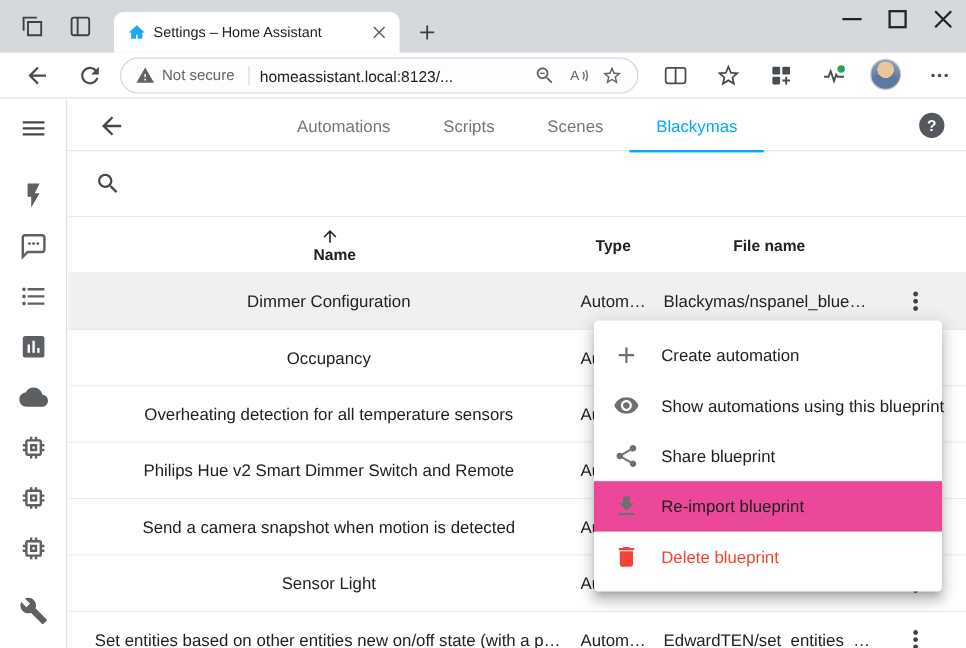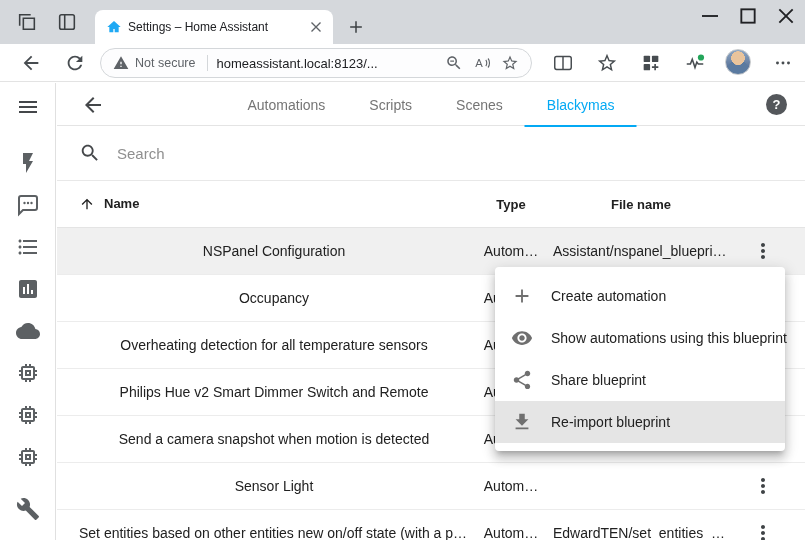--- a/index.html
+++ b/index.html
@@ -45,33 +45,33 @@
   .ha-tab.active::after { content:""; position:absolute; left:0; right:0; bottom:0; height:2px; background:var(--accent,#03a9f4); }
   .help-btn { position:absolute; right:18px; top:11px; width:21px; height:21px; border-radius:50%; background:#54575b; color:#fff; font-size:13px; font-weight:bold; display:flex; align-items:center; justify-content:center; }
 
   .search-row { height:55px; border-bottom:1px solid #e8e8e8; display:flex; align-items:center; padding-left:22px; }
   .search-ic { width:22px; height:22px; color:#44474a; margin-right:14px; flex:none; }
   .search-input { border:none; outline:none; font-family:"Liberation Sans",sans-serif; font-size:15px; color:#212121; width:320px; background:transparent; }
   .search-input::placeholder { color:#8f8f8f; }
 
   .grid-row { display:grid; grid-template-columns:400px 74px 186px 66px; align-items:center; padding-left:22px; }
   .thead { height:47px; border-bottom:1px solid #e4e4e4; font-size:13px; font-weight:bold; color:#212121; }
-  .th-name { display:flex; align-items:flex-start; }
+  .th-name { display:flex; align-items:center;flex-direction:column; }
   .sort-ic { width:16px; height:16px; margin-right:9px; color:#212121; flex:none; }
   .trow { height:47px; border-bottom:1px solid #ececec; font-size:14px; color:#212121; background:#fff; }
   .trow.selected { background:#f0f0f0; }
   .cell { white-space:nowrap; overflow:hidden; text-overflow:ellipsis; padding-right:10px;text-align:center; }
   .actions { display:flex; justify-content:center; padding-right:18px; }
   .morebtn { width:24px; height:24px; color:#3f4346; }
 
   
   .ctx-menu { position:absolute; left:495px; top:184px; width:290px; background:#fff; border-radius:4px; padding:8px 0; z-index:10;
     box-shadow:0 5px 5px -3px rgba(0,0,0,.2), 0 8px 10px 1px rgba(0,0,0,.14), 0 3px 14px 2px rgba(0,0,0,.12); }
   .mitem { height:42px; display:flex; align-items:center; padding:0 16px; font-size:14px; color:#212121; white-space:nowrap; }
-  .mitem.hovered { background:#e5e5e5; }
+  .mitem.hovered { background:#ec4899; }
   .m-ic { width:22px; height:22px; color:#6f6f6f; margin-right:18px; flex:none; }
   .mitem.danger { color:var(--danger,#f44336); }
   .mitem.danger .m-ic { color:var(--danger,#f44336); }
 
   svg { display:block; width:100%; height:100%; }
 </style>
 </head>
 <body>
 
 <div class="window">
@@ -272,41 +272,40 @@
         </div>
         <span class="help-btn">?</span>
       </div>
 
       <div class="search-row">
         <span class="search-ic">
           <svg viewBox="0 0 24 24">
               <path fill="currentColor" d="M15.5 14h-.79l-.28-.27C15.41 12.59 16 11.11 16 9.5 16 5.91 13.09 3 9.5 3S3 5.91 3 9.5 5.91 16 9.5 16c1.61 0 3.09-.59 4.23-1.57l.27.28v.79l5 4.99L20.49 19l-4.99-5zm-6 0C7.01 14 5 11.99 5 9.5S7.01 5 9.5 5 14 7.01 14 9.5 11.99 14 9.5 14z"></path>
             </svg>
         </span>
-        <input class="search-input" type="text" placeholder="Search" style="">
       </div>
 
       <div class="grid-row thead">
         <span class="th-name">
           <span class="sort-ic">
             <svg viewBox="0 0 24 24">
                 <path fill="currentColor" d="M4 12l1.41 1.41L11 7.83V20h2V7.83l5.58 5.59L20 12l-8-8-8 8z"></path>
               </svg>
           </span>
           <span>Name</span>
         </span>
         <span class="cell">Type</span>
         <span class="cell">File name</span>
         <span></span>
       </div>
 
       <div class="grid-row trow selected">
-        <span class="cell">NSPanel Configuration</span>
-        <span class="cell">Autom…</span>
-        <span class="cell">Assistant/nspanel_blueprin…</span>
+        <span class="cell">Dimmer Configuration</span>
+        <span class="cell">Autom…</span>
+        <span class="cell">Blackymas/nspanel_blueprin…</span>
         <span class="actions">
             <span class="morebtn">
               <svg viewBox="0 0 24 24">
                 <path fill="currentColor" d="M12 8c1.1 0 2-.9 2-2s-.9-2-2-2-2 .9-2 2 .9 2 2 2zm0 2c-1.1 0-2 .9-2 2s.9 2 2 2 2-.9 2-2-.9-2-2-2zm0 6c-1.1 0-2 .9-2 2s.9 2 2 2 2-.9 2-2-.9-2-2-2z"></path>
               </svg>
             </span>
           </span>
       </div>
       <div class="grid-row trow">
         <span class="cell">Occupancy</span>
@@ -409,16 +408,24 @@
         <span>Share blueprint</span>
       </div>
       <div class="mitem hovered">
         <span class="m-ic">
           <svg viewBox="0 0 24 24">
               <path fill="currentColor" d="M19 9h-4V3H9v6H5l7 7 7-7zM5 18v2h14v-2H5z"></path>
             </svg>
         </span>
         <span>Re-import blueprint</span>
       </div>
+      <div class="mitem danger">
+        <span class="m-ic">
+          <svg viewBox="0 0 24 24">
+              <path fill="currentColor" d="M6 19c0 1.1.9 2 2 2h8c1.1 0 2-.9 2-2V7H6v12zM19 4h-3.5l-1-1h-5l-1 1H5v2h14V4z"></path>
+            </svg>
+        </span>
+        <span>Delete blueprint</span>
+      </div>
     </div>
 
   </div>
 </div>
 
 </body></html>

